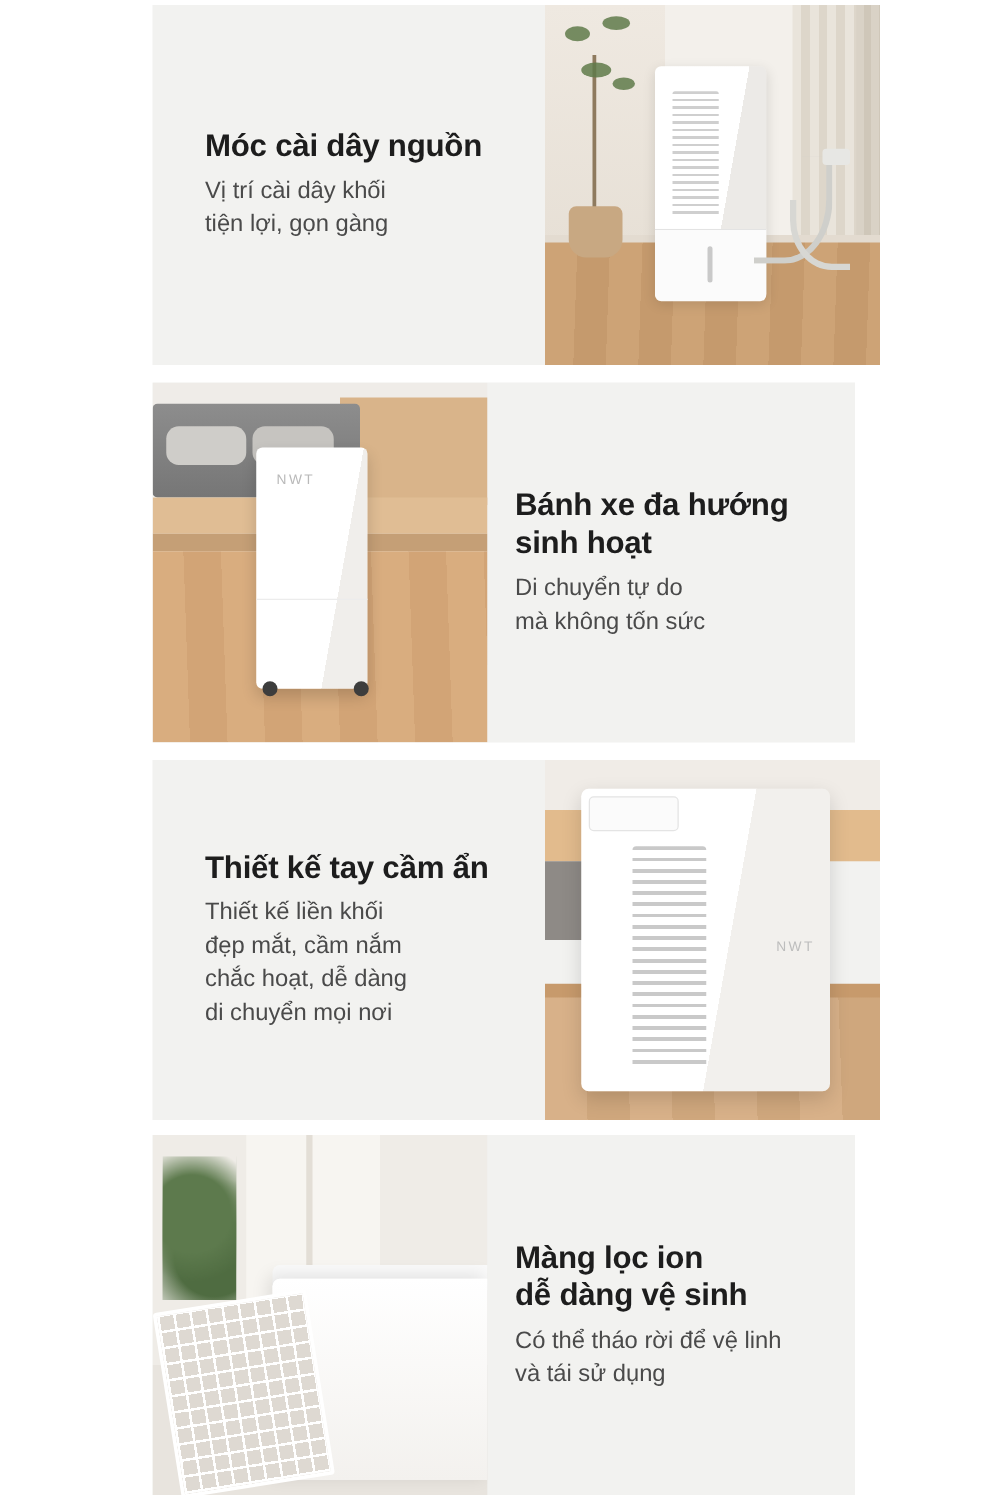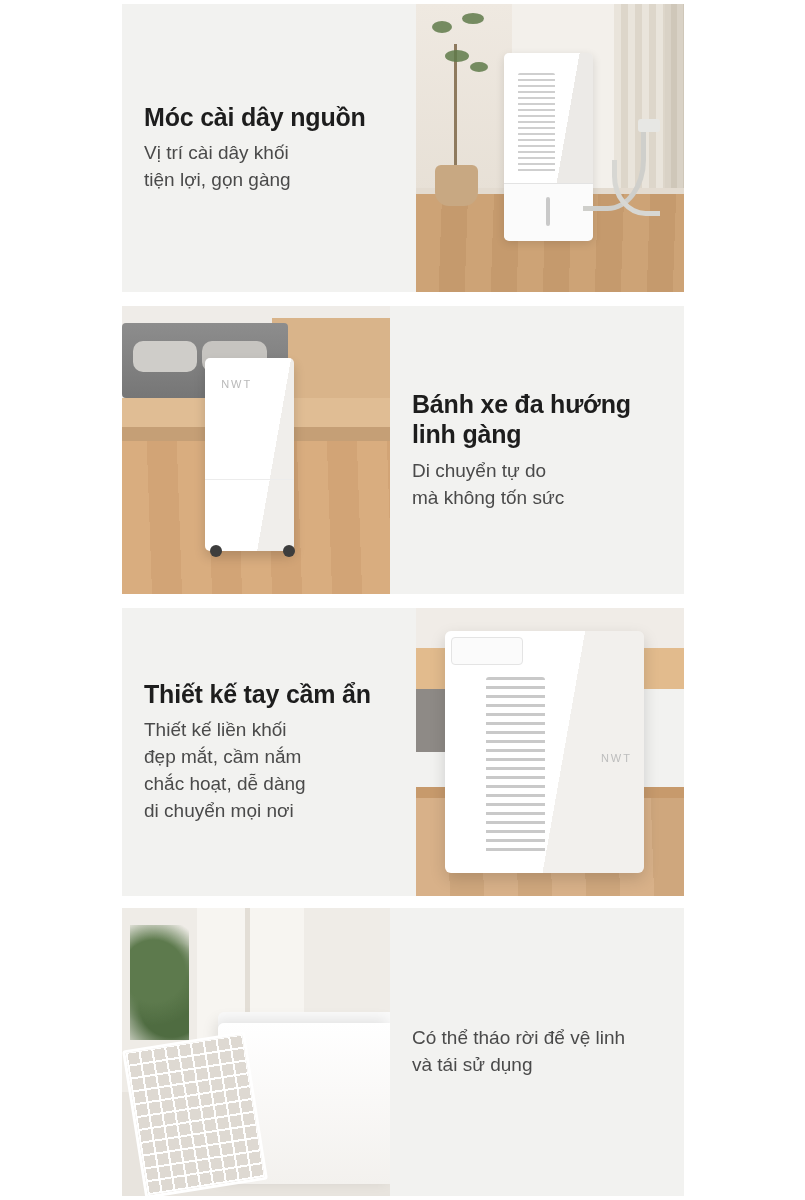--- a/index.html
+++ b/index.html
@@ -23,21 +23,21 @@
 
   
   .feature {
     position: absolute;
     left: 122px;
     width: 562px;
     background: #f2f2f0;
     display: flex;
     overflow: hidden;
   }
-  .feature.text-left  { flex-direction: row; }
+  .feature.text-left  { flex-direction: row; padding-left: 20px; }
   .feature.text-right { flex-direction: row-reverse; }
 
   .f-text {
     flex: 0 0 294px;
     padding: 0 22px 0 22px;
     display: flex;
     flex-direction: column;
     justify-content: center;
     box-sizing: border-box;
   }
@@ -190,21 +190,21 @@
         <div class="s1-cord"></div>
         <div class="s1-cord2"></div>
         <div class="s1-plug"></div>
       </div>
     </div>
   </section>
 
   <section class="feature text-right" id="feature-1">
     <div class="f-text">
       <h2 class="f-title">Bánh xe đa hướng
-linh gàng</h2>
+sinh hoạt</h2>
       <p class="f-desc">Di chuyển tự do
 mà không tốn sức</p>
     </div>
     <div class="f-photo">
       <div class="scene">
         <div class="s2-wallTop"></div>
         <div class="s2-headb"></div>
         <div class="s2-bed"></div>
         <div class="s2-pillow"></div>
         <div class="s2-pillow2"></div>
@@ -238,20 +238,22 @@
         <div class="s3-unit"></div>
         <div class="s3-handle"></div>
         <div class="s3-vent"></div>
         <div class="s3-logo">NWT</div>
       </div>
     </div>
   </section>
 
   <section class="feature text-right" id="feature-3">
     <div class="f-text">
+      <h2 class="f-title">Màng lọc ion
+dễ dàng vệ sinh</h2>
       <p class="f-desc">Có thể tháo rời để vệ linh
 và tái sử dụng</p>
     </div>
     <div class="f-photo">
       <div class="scene">
         <div class="s4-wall"></div>
         <div class="s4-win"></div>
         <div class="s4-winFrame"></div>
         <div class="s4-plant"></div>
         <div class="s4-table"></div>

